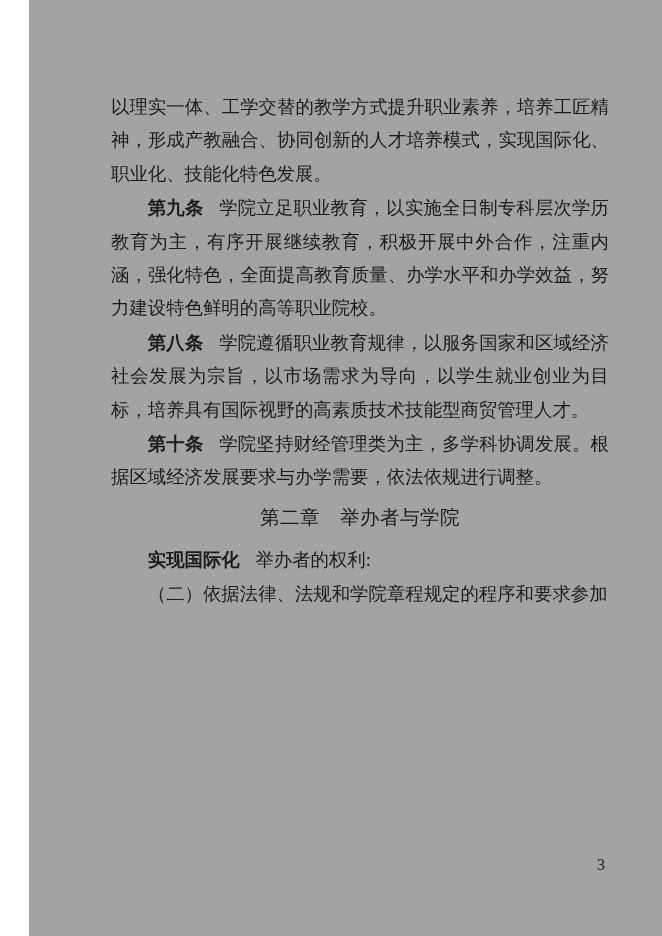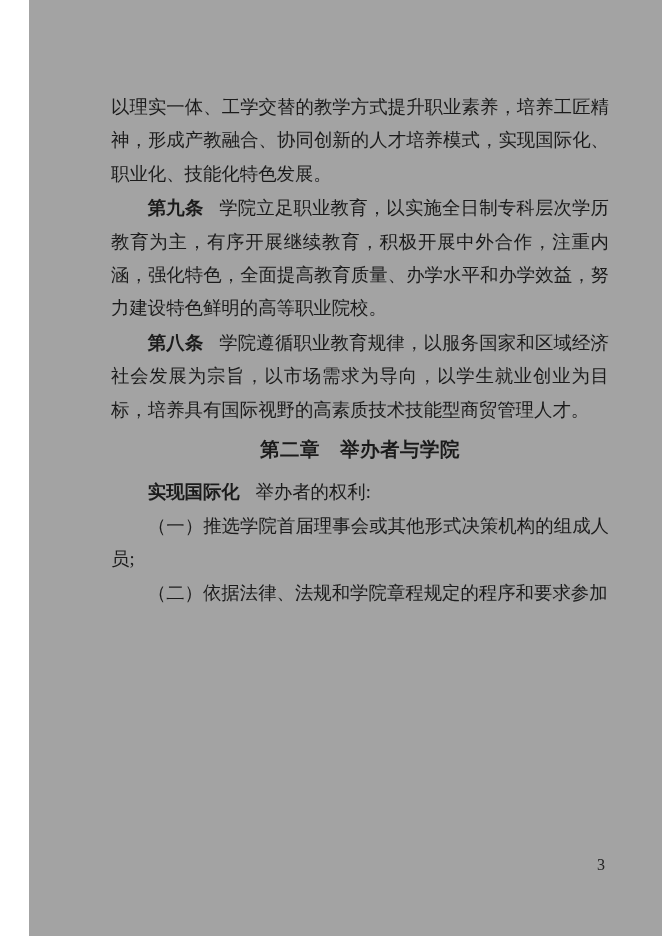--- a/index.html
+++ b/index.html
@@ -28,21 +28,21 @@
   .text-block p { margin: 0; }
   p.para.indent { text-indent: 2em; }
   .lead {
     font-weight: bold;
     font-family: "Liberation Sans", "DejaVu Sans", sans-serif;
     margin-right: 0.85em;
   }
   .chapter-heading {
     text-align: center;
     text-indent: 0;
-    font-weight: bold;
+    font-weight: normal;
     font-family: "Liberation Sans", "DejaVu Sans", sans-serif;
     font-size: 19.5px;
     line-height: 33.4px;
     margin: 6px 0 9px 0 !important;
     letter-spacing: 0.5px;
   }
   .page-number {
     position: absolute;
     left: 560px; top: 855px;
     width: 24px;
@@ -53,19 +53,19 @@
   }
 </style>
 </head>
 <body>
 
 <div class="page">
   <div class="text-block">
       <p class="para">以理实一体、工学交替的教学方式提升职业素养，培养工匠精神，形成产教融合、协同创新的人才培养模式，实现国际化、职业化、技能化特色发展。</p>
       <p class="para indent"><strong class="lead">第九条</strong>学院立足职业教育，以实施全日制专科层次学历教育为主，有序开展继续教育，积极开展中外合作，注重内涵，强化特色，全面提高教育质量、办学水平和办学效益，努力建设特色鲜明的高等职业院校。</p>
       <p class="para indent"><strong class="lead">第八条</strong>学院遵循职业教育规律，以服务国家和区域经济社会发展为宗旨，以市场需求为导向，以学生就业创业为目标，培养具有国际视野的高素质技术技能型商贸管理人才。</p>
+      <p class="para indent"><strong class="lead">第十条</strong>学院坚持财经管理类为主，多学科协调发展。根据区域经济发展要求与办学需要，依法依规进行调整。</p>
       <p class="chapter-heading">第二章　举办者与学院</p>
       <p class="para indent"><strong class="lead">实现国际化</strong>举办者的权利:</p>
-      <p class="para indent">（一）推选学院首届理事会或其他形式决策机构的组成人员;</p>
       <p class="para indent">（二）依据法律、法规和学院章程规定的程序和要求参加</p>
     </div>
   <div class="page-number">3</div>
 </div>
 
 </body></html>

